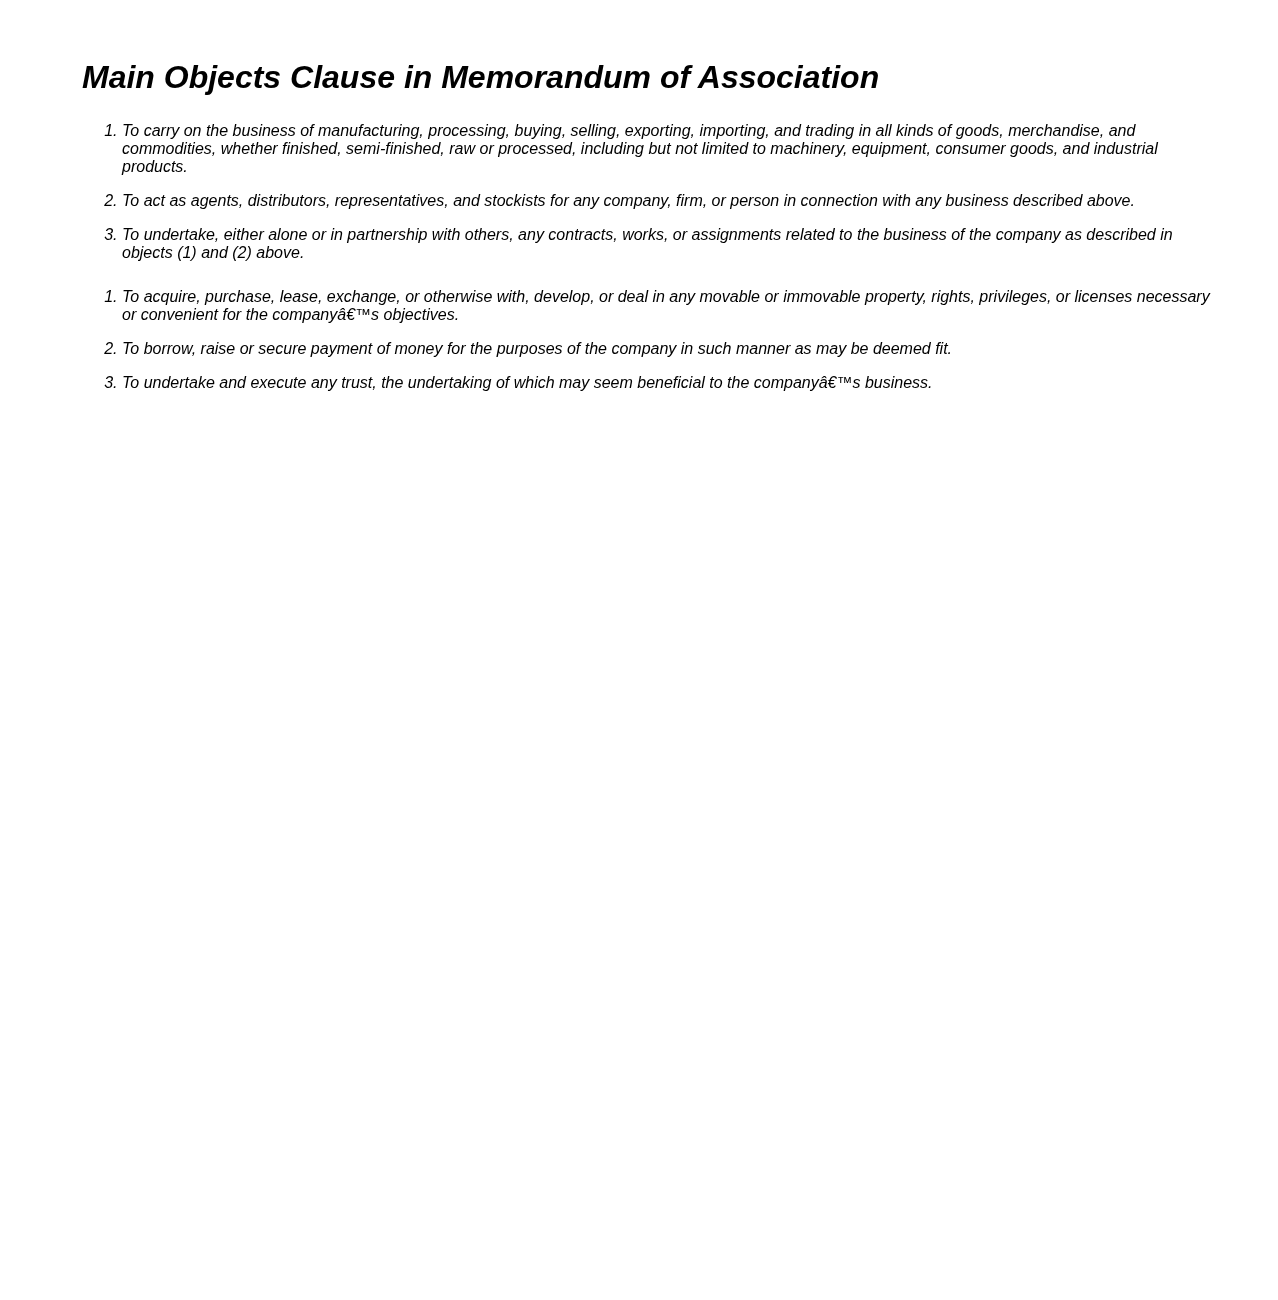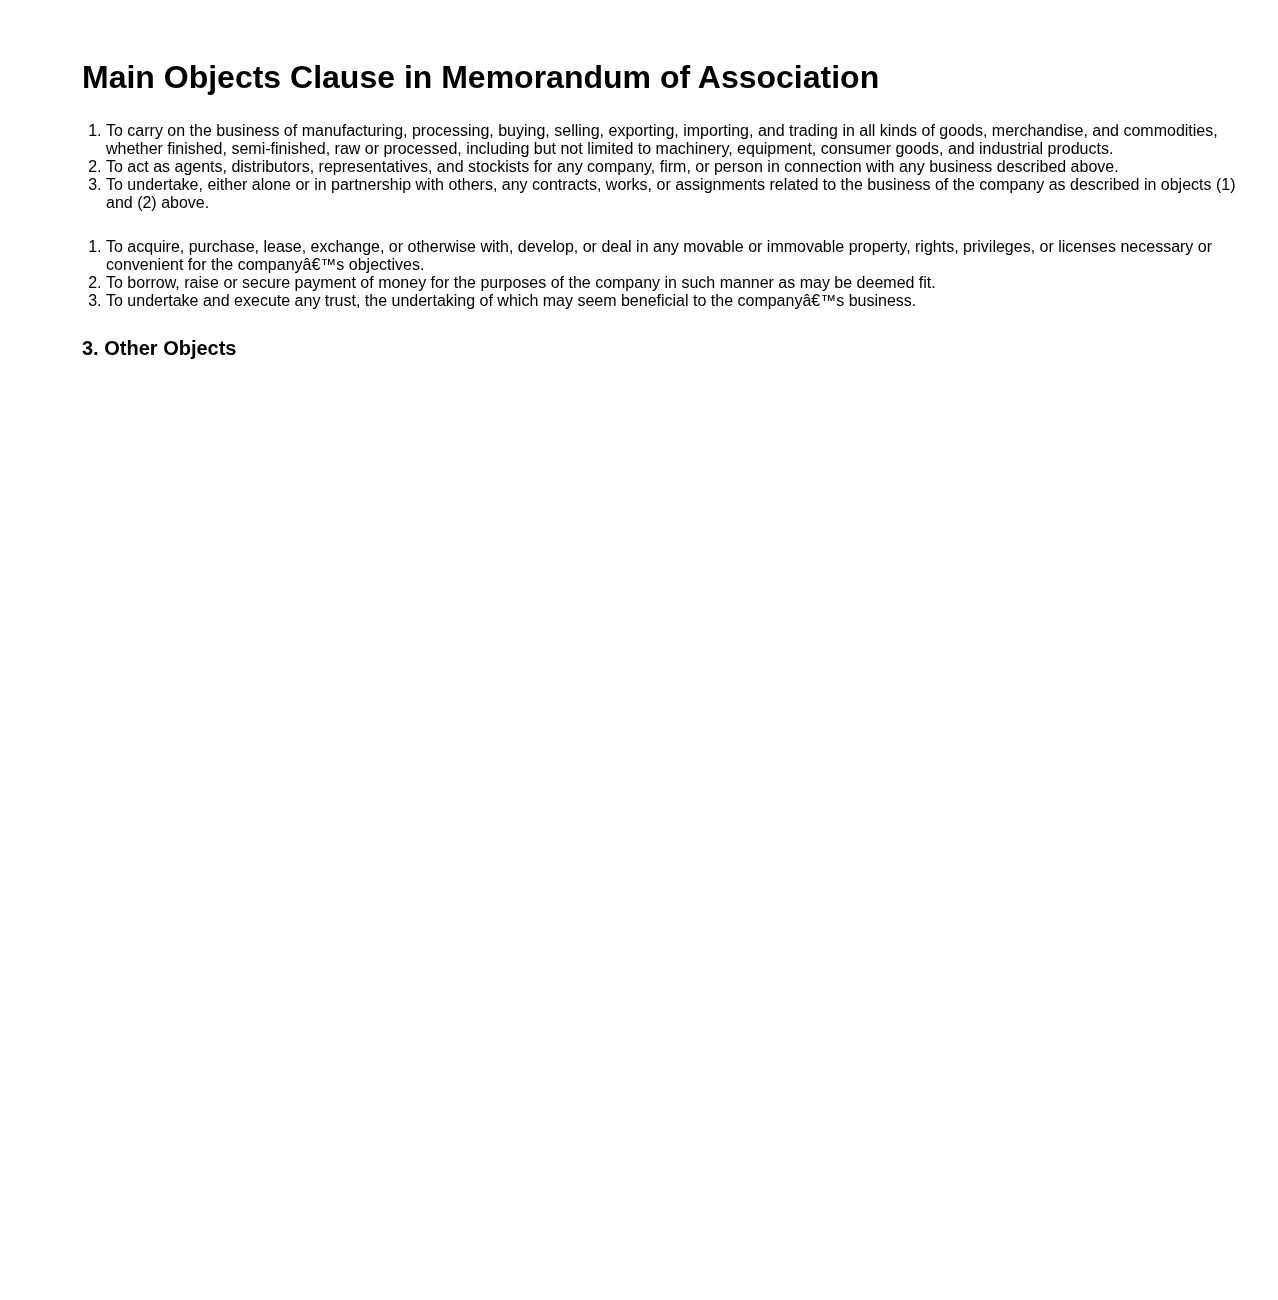--- a/index.html
+++ b/index.html
@@ -2,40 +2,40 @@
 <html><head>
 <meta charset="utf-8">
 <style>
   html, body { margin: 0; padding: 0; background: #ffffff; }
   body {
     font-family: "Liberation Sans", sans-serif;
     color: #000000;
     width: 1278px;
     min-height: 1300px;
   }
-  .doc { padding: 58px 42px 40px 82px; }
+  .doc { padding: 58px 42px 40px 82px; font-style: italic; }
   h1 {
     font-size: 32px;
     font-weight: bold;
     margin: 0 0 26px 0;
     line-height: 38px;
   }
   h2 {
     font-size: 20px;
     font-weight: bold;
     margin: 0 0 13px 0;
     line-height: 24px;
   }
   ol {
     margin: 0 0 26px 0;
     padding-left: 24px;
     font-size: 16px;
     line-height: 18px;
   }
-  li { margin: 0; }
+  li { margin: 16px; }
 </style>
 </head>
 <body>
 
 <div class="doc">
   <h1>Main Objects Clause in Memorandum of Association</h1>
 
   <section>
     <ol>
       <li>To carry on the business of manufacturing, processing, buying, selling, exporting, importing, and trading in all kinds of goods, merchandise, and commodities, whether finished, semi-finished, raw or processed, including but not limited to machinery, equipment, consumer goods, and industrial products.</li>
@@ -46,15 +46,14 @@
 
   <section>
     <ol>
       <li>To acquire, purchase, lease, exchange, or otherwise with, develop, or deal in any movable or immovable property, rights, privileges, or licenses necessary or convenient for the companyâ€™s objectives.</li>
       <li>To borrow, raise or secure payment of money for the purposes of the company in such manner as may be deemed fit.</li>
       <li>To undertake and execute any trust, the undertaking of which may seem beneficial to the companyâ€™s business.</li>
     </ol>
   </section>
 
   <section>
-    <h2>3. Other Objects</h2>
   </section>
 </div>
 
 </body></html>

